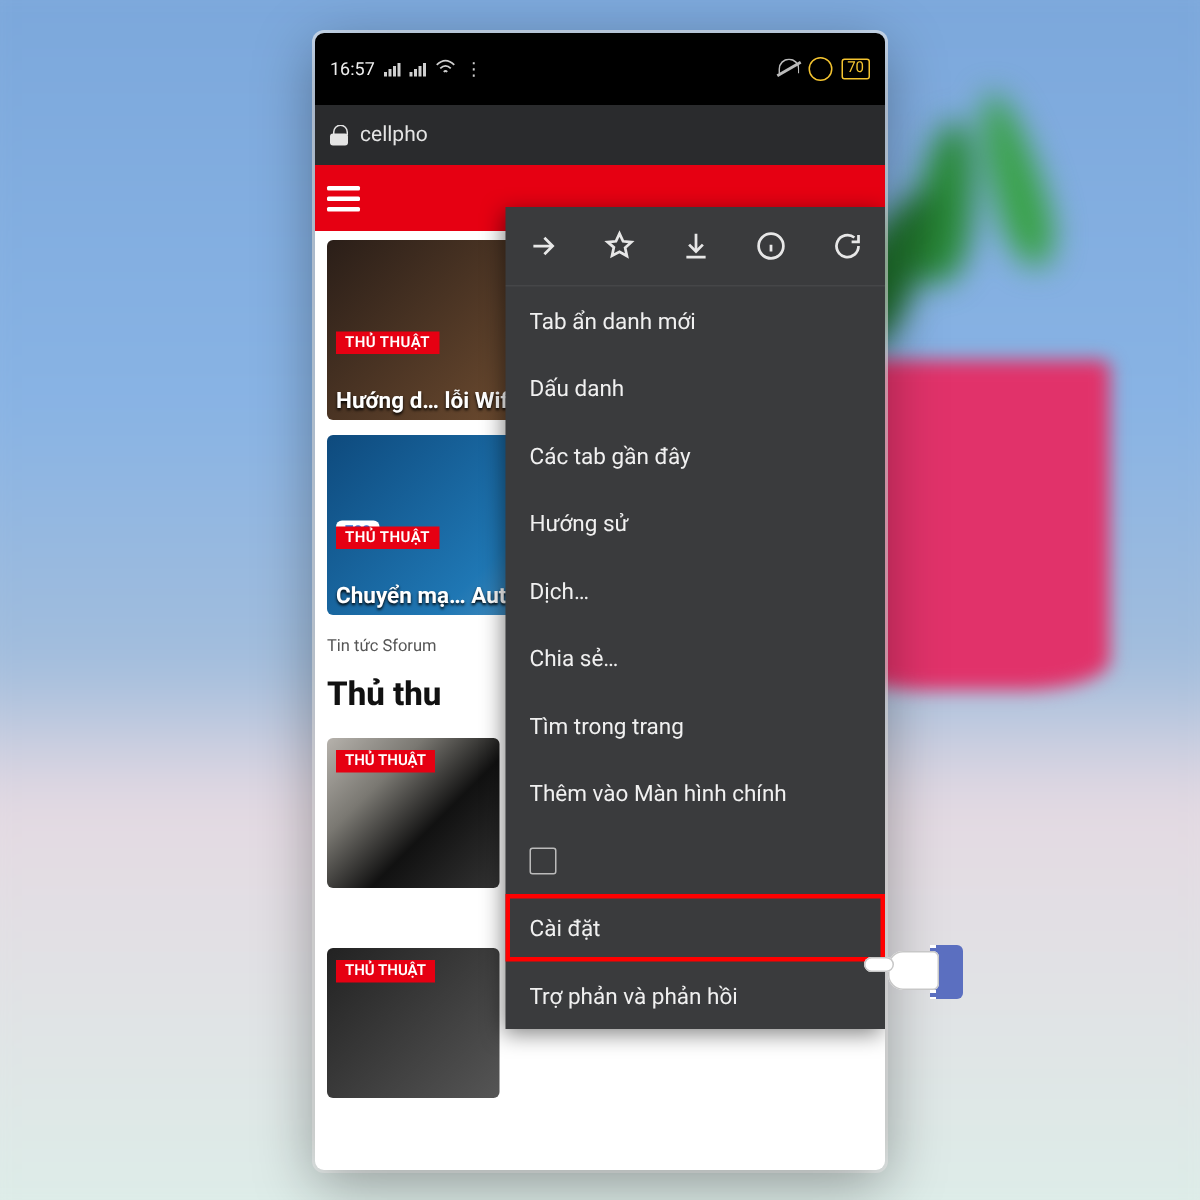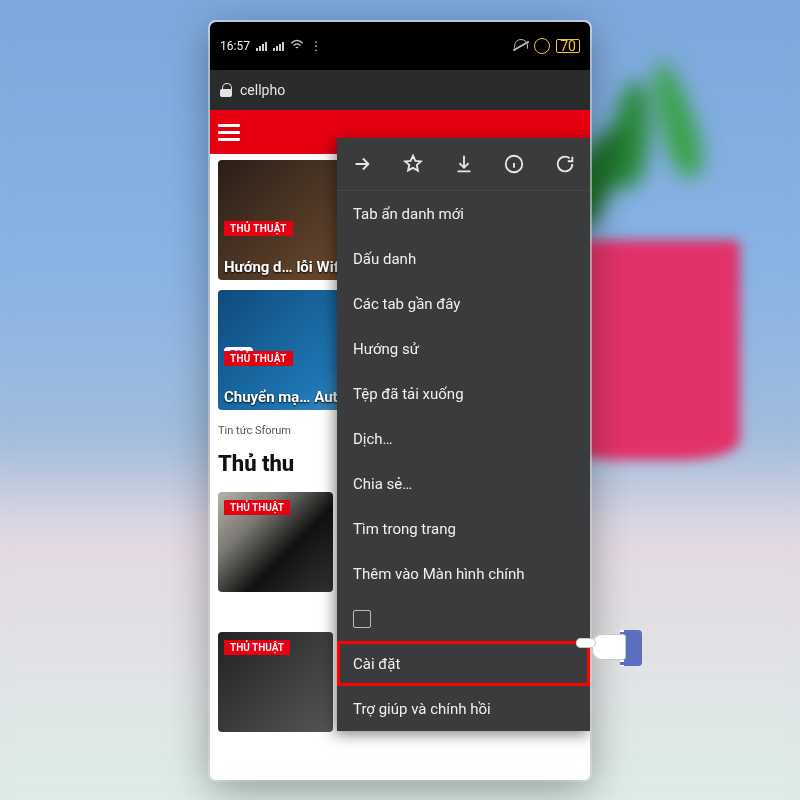--- a/index.html
+++ b/index.html
@@ -34,21 +34,21 @@
     font-size:16px;
   }
   .statusbar {
     height:28px; background:#000; color:#eee;
     display:flex; align-items:center; justify-content:space-between;
     padding:10px 10px; font-size:12px;
     font-feature-settings:"tnum";
   }
   .sb-left{display:flex;align-items:center;gap:6px}
   .sb-right{display:flex;align-items:center;gap:6px}
-  .battery{border:1px solid #f4c430;border-radius:2px;padding:0 3px;font-size:14px;color:#f4c430;line-height:12px;display:flex;align-items:flex-start;height:12px}
+  .battery{border:1px solid #f4c430;border-radius:2px;padding:0 3px;font-size:10px;color:#f4c430;line-height:12px;display:flex;align-items:flex-start;height:12px}
   .sig{display:inline-flex;align-items:flex-end;gap:1px;height:10px}
   .sig span{width:2px;background:#cfcfcf}
   .sig span:nth-child(1){height:3px}.sig span:nth-child(2){height:5px}.sig span:nth-child(3){height:7px}.sig span:nth-child(4){height:9px}
 
   .addrbar{
     height:40px;background:#2a2b2d;color:#e4e4e4;display:flex;align-items:center;gap:8px;padding:0 10px;font-size:14px;
   }
   .lock{width:12px;height:14px;position:relative;display:inline-block}
   .lock::before{content:"";position:absolute;left:2px;top:0;width:8px;height:6px;border:1.5px solid #e4e4e4;border-bottom:none;border-radius:6px 6px 0 0}
   .lock::after{content:"";position:absolute;left:0;top:6px;width:12px;height:8px;background:#e4e4e4;border-radius:2px}
@@ -244,42 +244,39 @@
       <div class="item">
           <span>Dấu danh</span>
         </div>
       <div class="item">
           <span>Các tab gần đây</span>
         </div>
       <div class="item">
           <span>Hướng sử</span>
         </div>
       <div class="item">
-          <span>Tệp đã tải xuống</span>
-        </div>
-      <div class="item">
           <span>Dịch…</span>
         </div>
       <div class="item">
           <span>Chia sẻ…</span>
         </div>
       <div class="item">
           <span>Tìm trong trang</span>
         </div>
       <div class="item">
           <span>Thêm vào Màn hình chính</span>
         </div>
       <div class="item withbox">
         <span class="chk"></span>
       </div>
       <div class="item hl">
           <span>Cài đặt</span>
         </div>
       <div class="item">
-          <span>Trợ giúp và chính hồi</span>
+          <span>Trợ phản và phản hồi</span>
         </div>
     </div>
   </div>
 </div>
 
 <div class="pointer">
   <div class="cuff"></div>
   <div class="hand"></div>
   <div class="finger"></div>
 </div>

